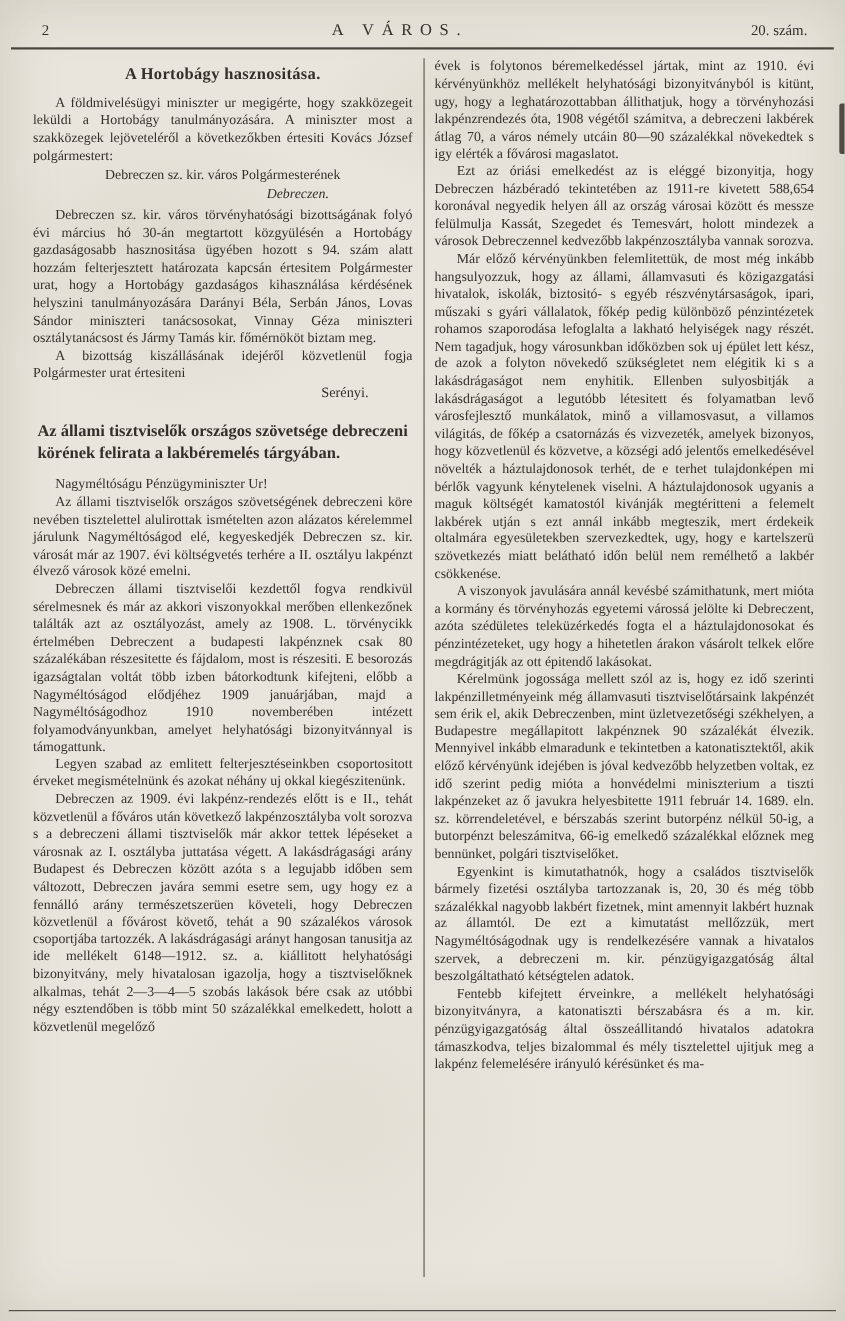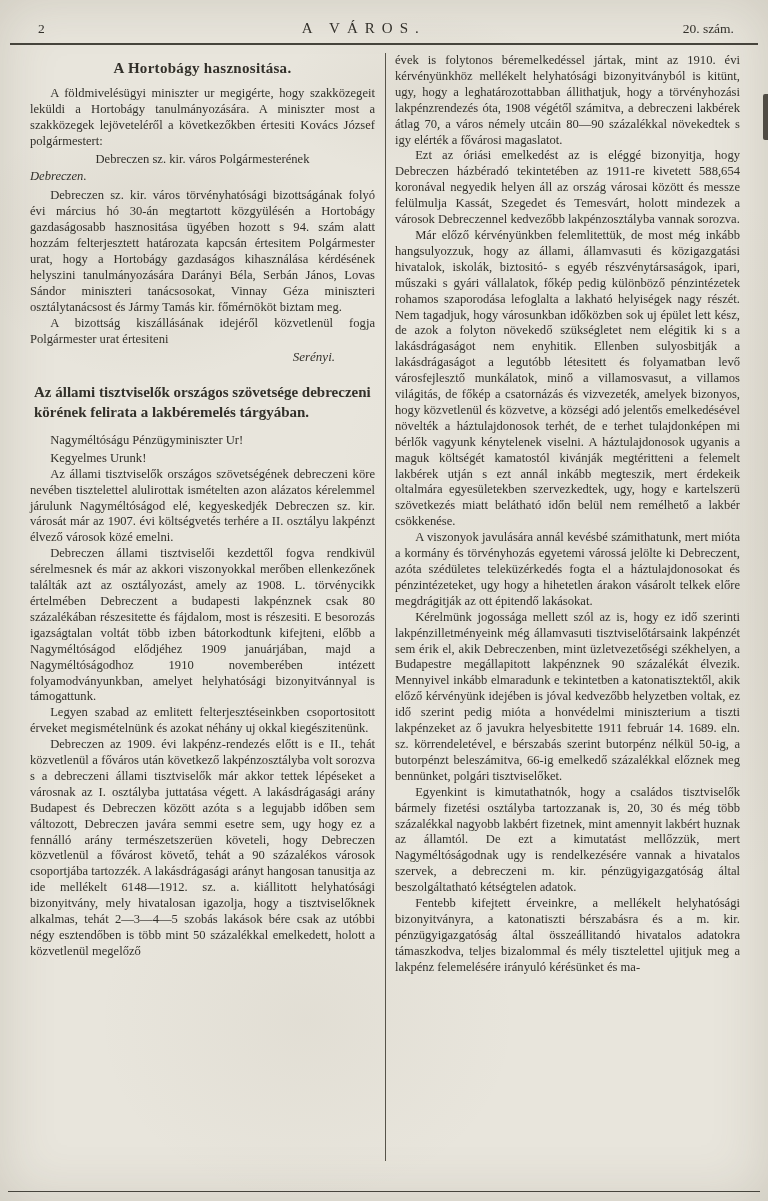--- a/index.html
+++ b/index.html
@@ -42,22 +42,22 @@
   h2.a2-title {
     font-size: 15px; font-weight: bold; text-align: left;
     line-height: 1.32; margin: 18px 4px 10px;
   }
 
   .ref-row {
     display: flex; justify-content: space-between;
     margin: 5px 0 4px; padding: 0 10px 0 2px;
   }
   .addressee { text-align: center; text-indent: 0; margin: 2px 0; }
-  .city-line { text-align: left; font-style: italic; padding-right: 76px; text-indent: 0; margin: 1px 0 3px; }
-  .sig-line { text-align: right; font-style: italic; padding-right: 40px; text-indent: 0; margin: 2px 0 0; font-size: 13px; }
+  .city-line { text-align: right; font-style: italic; padding-right: 76px; text-indent: 0; margin: 1px 0 3px; }
+  .sig-line { text-align: right; padding-right: 40px; text-indent: 0; margin: 2px 0 0; font-size: 13px; }
   .date-line { margin-top: 1px; }
   .salutation { margin-top: 2px; }
 
   .bottom-rule { position: absolute; left: 8px; right: 8px; bottom: 9px; border-top: 1.5px solid #46443c; }
   .edge-mark { position: absolute; right: 0; top: 94px; width: 5px; height: 46px; background: #37332b; opacity: .85; border-radius: 2px 0 0 2px; }
 </style>
 </head>
 <body>
 
 <div class="page">
@@ -75,21 +75,20 @@
       <h1 class="a1-title">A Hortobágy hasznositása.</h1>
       <p>A földmivelésügyi miniszter ur megigérte, hogy szakközegeit leküldi a Hortobágy tanulmányozására. A miniszter most a szakközegek lejöveteléről a következőkben értesiti Kovács József polgármestert:</p>
       <p class="addressee">Debreczen sz. kir. város Polgármesterének</p>
       <p class="city-line">Debreczen.</p>
       <p>Debreczen sz. kir. város törvényhatósági bizottságának folyó évi március hó 30-án megtartott közgyülésén a Hortobágy gazdaságosabb hasznositása ügyében hozott s 94. szám alatt hozzám felterjesztett határozata kapcsán értesitem Polgármester urat, hogy a Hortobágy gazdaságos kihasználása kérdésének helyszini tanulmányozására Darányi Béla, Serbán János, Lovas Sándor miniszteri tanácsosokat, Vinnay Géza miniszteri osztálytanácsost és Jármy Tamás kir. főmérnököt biztam meg.</p>
       <p>A bizottság kiszállásának idejéről közvetlenül fogja Polgármester urat értesiteni</p>
       <p class="sig-line">Serényi.</p>
 
       <h2 class="a2-title">Az állami tisztviselők országos szövetsége debreczeni körének felirata a lakbéremelés tárgyában.</h2>
       <p class="salutation">Nagyméltóságu Pénzügyminiszter Ur!</p>
-      <p class="salutation">Kegyelmes Urunk!</p>
       <p>Az állami tisztviselők országos szövetségének debreczeni köre nevében tisztelettel alulirottak ismételten azon alázatos kérelemmel járulunk Nagyméltóságod elé, kegyeskedjék Debreczen sz. kir. városát már az 1907. évi költségvetés terhére a II. osztályu lakpénzt élvező városok közé emelni.</p>
       <p>Debreczen állami tisztviselői kezdettől fogva rendkivül sérelmesnek és már az akkori viszonyokkal merőben ellenkezőnek találták azt az osztályozást, amely az 1908. L. törvénycikk értelmében Debreczent a budapesti lakpénznek csak 80 százalékában részesitette és fájdalom, most is részesiti. E besorozás igazságtalan voltát több izben bátorkodtunk kifejteni, előbb a Nagyméltóságod elődjéhez 1909 januárjában, majd a Nagyméltóságodhoz 1910 novemberében intézett folyamodványunkban, amelyet helyhatósági bizonyitvánnyal is támogattunk.</p>
       <p>Legyen szabad az emlitett felterjesztéseinkben csoportositott érveket megismételnünk és azokat néhány uj okkal kiegészitenünk.</p>
       <p>Debreczen az 1909. évi lakpénz-rendezés előtt is e II., tehát közvetlenül a főváros után következő lakpénzosztályba volt sorozva s a debreczeni állami tisztviselők már akkor tettek lépéseket a városnak az I. osztályba juttatása végett. A lakásdrágasági arány Budapest és Debreczen között azóta s a legujabb időben sem változott, Debreczen javára semmi esetre sem, ugy hogy ez a fennálló arány természetszerüen követeli, hogy Debreczen közvetlenül a fővárost követő, tehát a 90 százalékos városok csoportjába tartozzék. A lakásdrágasági arányt hangosan tanusitja az ide mellékelt 6148—1912. sz. a. kiállitott helyhatósági bizonyitvány, mely hivatalosan igazolja, hogy a tisztviselőknek alkalmas, tehát 2—3—4—5 szobás lakások bére csak az utóbbi négy esztendőben is több mint 50 százalékkal emelkedett, holott a közvetlenül megelőző</p>
     </section>
 
     <div class="divider"></div>
 
     <section class="col">
       <p class="noindent">évek is folytonos béremelkedéssel jártak, mint az 1910. évi kérvényünkhöz mellékelt helyhatósági bizonyitványból is kitünt, ugy, hogy a leghatározottabban állithatjuk, hogy a törvényhozási lakpénzrendezés óta, 1908 végétől számitva, a debreczeni lakbérek átlag 70, a város némely utcáin 80—90 százalékkal növekedtek s igy elérték a fővárosi magaslatot.</p>

